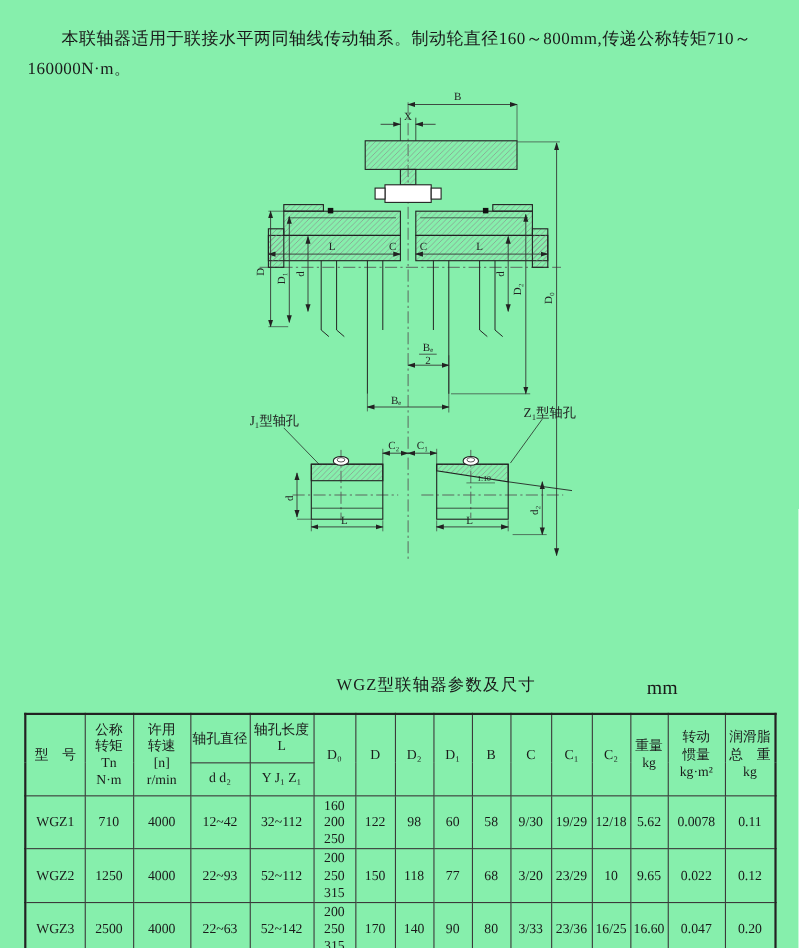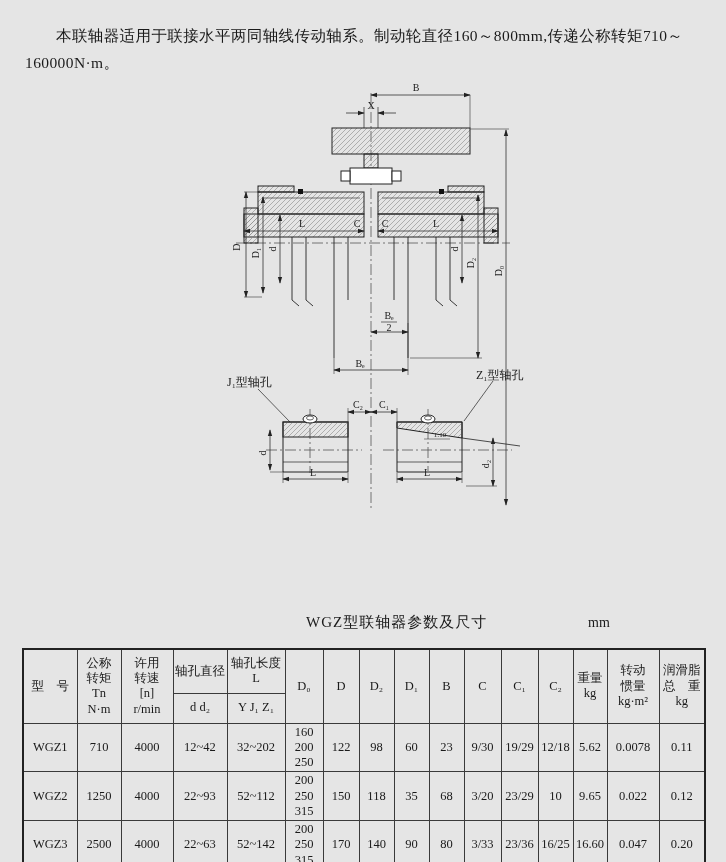--- a/index.html
+++ b/index.html
@@ -1,28 +1,28 @@
 <!DOCTYPE html>
 <html><head>
 <meta charset="utf-8">
 <style>
   html,body { margin:0; padding:0; background:#ffffff; }
   .page {
-    position:relative; width:726px; height:862px; background:#e5e5e5;
+    position:relative; width:726px; height:862px; background:#86efac;
     font-family:"Liberation Serif","DejaVu Serif",serif; color:#1a1a1a; overflow:hidden;
   }
   .intro {
     position:absolute; left:25px; top:6px; width:678px;
     font-size:15.5px; line-height:27px; text-indent:2em; letter-spacing:0.4px;
     white-space:pre-line;
   }
   .diagram { position:absolute; left:0; top:75px; }
   .tbl-caption { position:absolute; left:0; top:613px; width:594px; height:24px; font-size:15px;padding-left:20px; }
   .tbl-caption .cap { position:absolute; left:306px; top:0; letter-spacing:1px; }
-  .tbl-caption .unit { position:absolute; left:588px; top:2px; font-size:14px; }
+  .tbl-caption .unit { position:absolute; left:588px; top:2px; font-size:18px; }
   table.params {
     position:absolute; left:22px; top:648px; width:682px;
     border-collapse:collapse; table-layout:fixed;
     border:2px solid #222;
   }
   table.params th, table.params td {
     border:1px solid #3a3a3a; text-align:center; vertical-align:middle;
     font-weight:normal; font-size:12.5px; line-height:1.22;
     white-space:pre-line; padding:1px 0; overflow:hidden;
     font-family:"Liberation Serif","DejaVu Serif",serif;
@@ -241,47 +241,47 @@
         <th>d d₂</th>
         <th>Y J₁ Z₁</th>
       </tr>
     </thead>
     <tbody>
       <tr class="r1">
         <td>WGZ1</td>
         <td>710</td>
         <td>4000</td>
         <td>12~42</td>
-        <td>32~202</td>
+        <td>32~112</td>
         <td>160
 200
 250</td>
         <td>122</td>
         <td>98</td>
         <td>60</td>
-        <td>23</td>
+        <td>58</td>
         <td>9/30</td>
         <td>19/29</td>
         <td>12/18</td>
         <td>5.62</td>
         <td>0.0078</td>
         <td>0.11</td>
       </tr>
       <tr class="r2">
         <td>WGZ2</td>
         <td>1250</td>
         <td>4000</td>
         <td>22~93</td>
         <td>52~112</td>
         <td>200
 250
 315</td>
         <td>150</td>
         <td>118</td>
-        <td>35</td>
+        <td>77</td>
         <td>68</td>
         <td>3/20</td>
         <td>23/29</td>
         <td>10</td>
         <td>9.65</td>
         <td>0.022</td>
         <td>0.12</td>
       </tr>
       <tr class="r3">
         <td>WGZ3</td>

